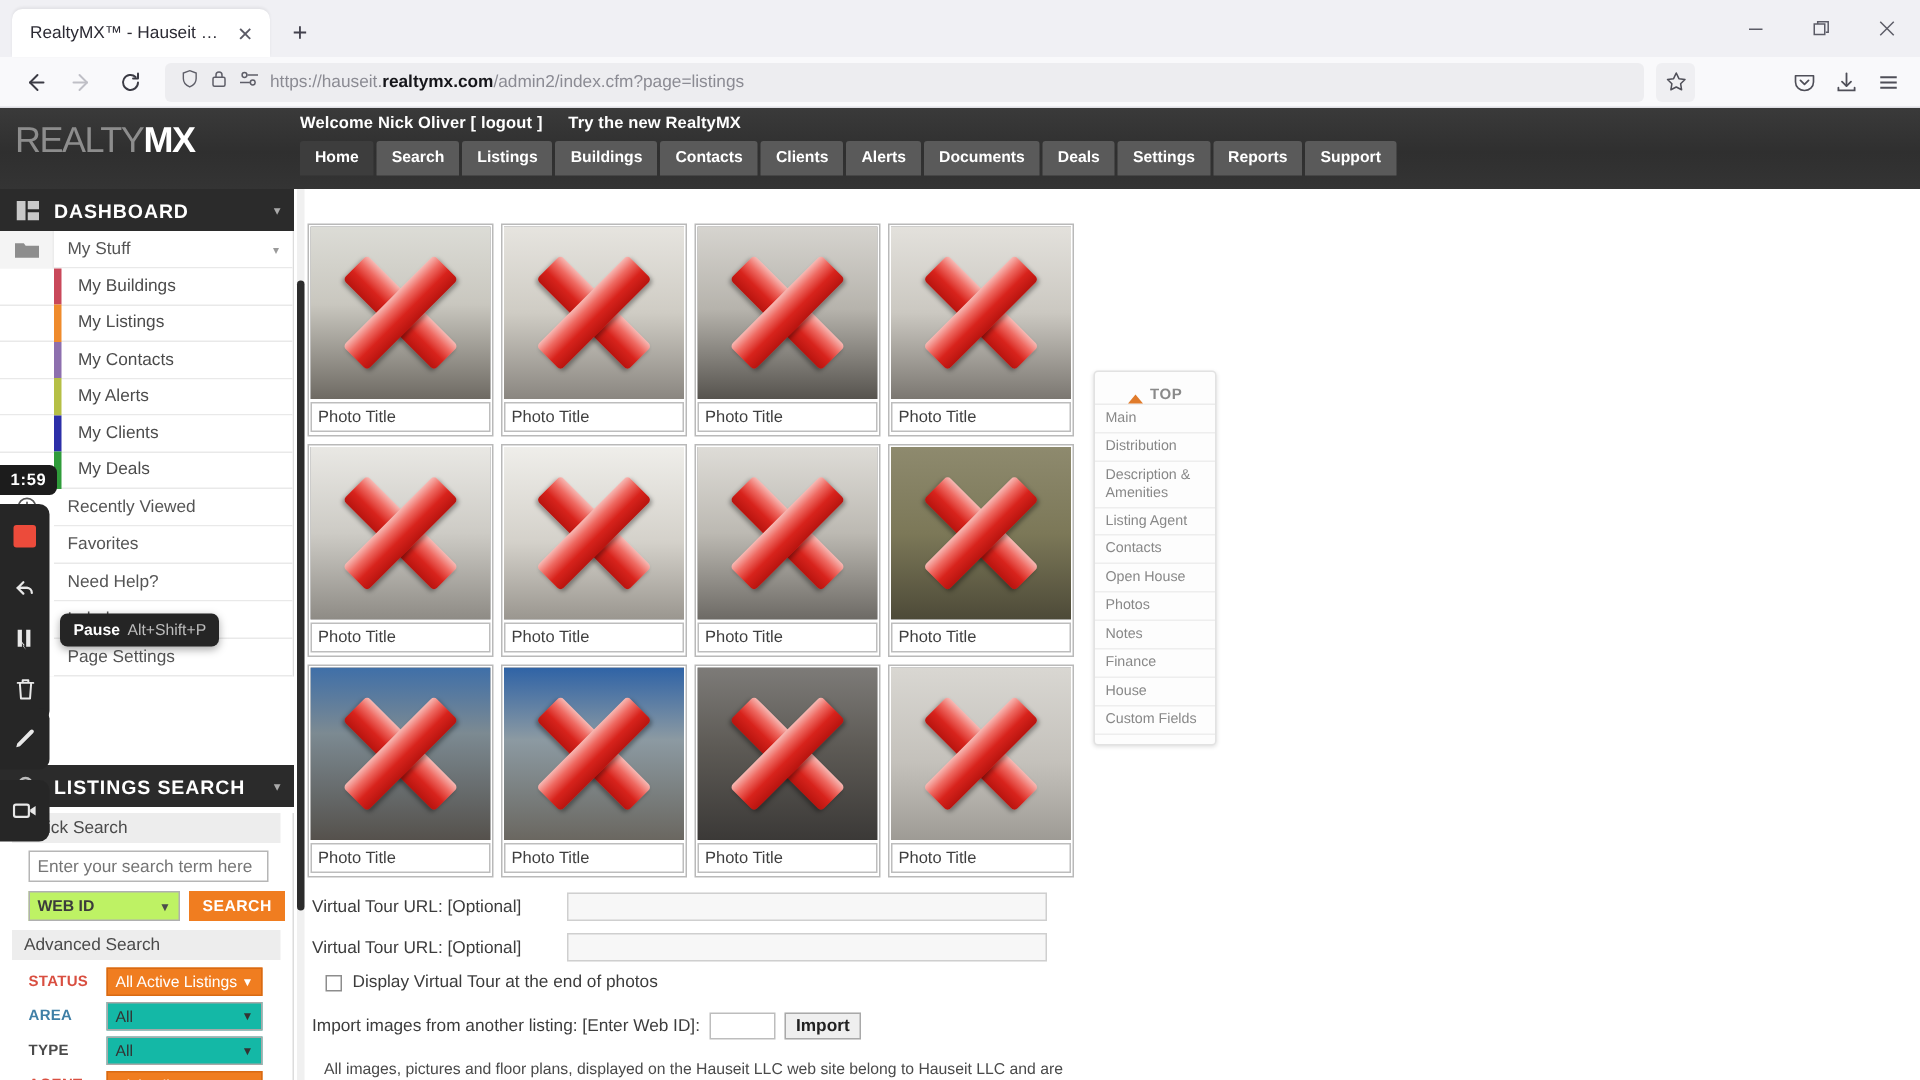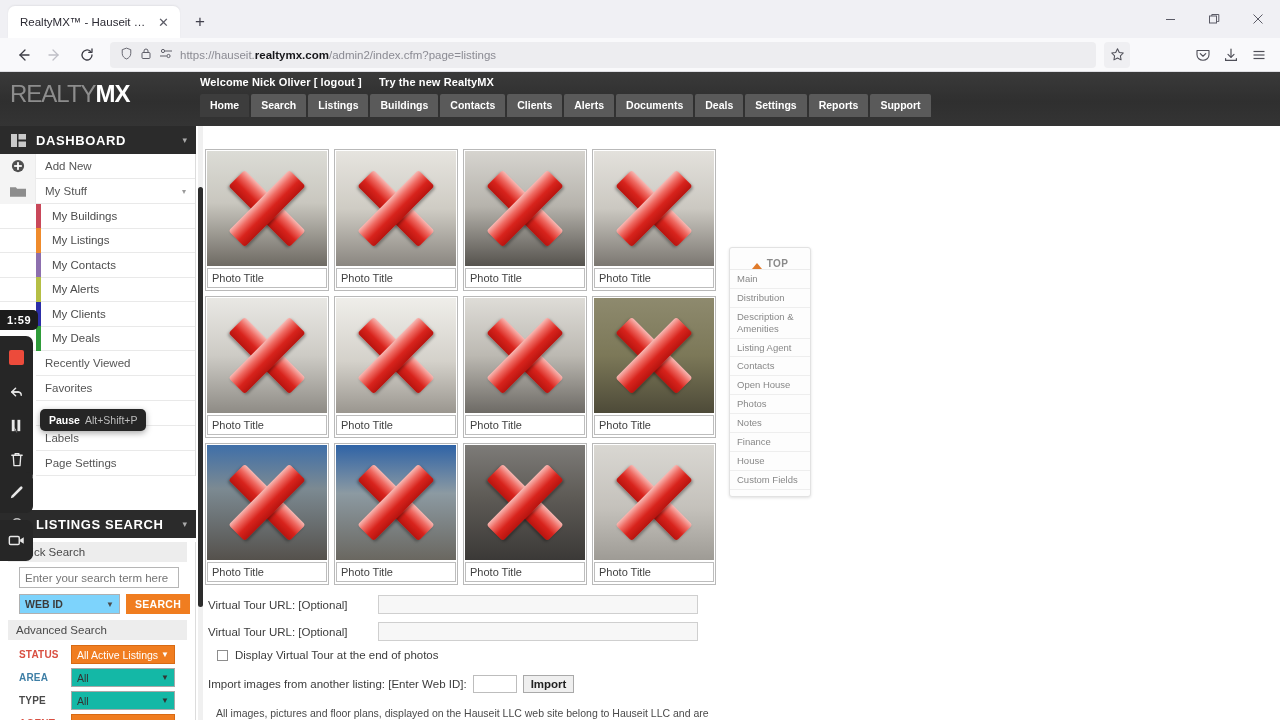--- a/index.html
+++ b/index.html
@@ -131,21 +131,21 @@
     background:#ededed; font-size:11.5px; color:#4a4a4a; padding:4px 8px;
     margin:4px 8px 5px 8px; font-weight:400;
   }
   .qs-input {
     display:block; width:160px; height:21px; margin:0 0 6px 19px;
     border:1px solid #b6b6b6; font-size:11.5px; color:#4a4a4a; padding:0 5px;
     background:#fff; font-family:"Liberation Sans", sans-serif;
   }
   .qs-row { display:flex; gap:6px; margin-left:19px; margin-bottom:6px; }
   .sel {
-    height:20px; border:1px solid #b0b0b0; background:#7dd3fc; font-size:10.5px;
+    height:20px; border:1px solid #b0b0b0; background:#bef264; font-size:10.5px;
     color:#3b3b3b; display:flex; align-items:center; padding:0 5px;
     justify-content:space-between; font-weight:700;
   }
   .sel.wide { width:101px; }
   .sel .cv { font-size:8px; color:#4b4b4b; }
   .btn-search {
     background:#f07d20; color:#fff; font-size:10.5px; font-weight:700;
     padding:0 9px; height:20px; display:flex; align-items:center; letter-spacing:.3px;
   }
   .adv-row { display:flex; align-items:center; margin:0 0 4px 19px; }
@@ -433,31 +433,20 @@
             <rect x="7.5" y="0" width="7.5" height="5.5" fill="#c9c9c9"></rect>
             <rect x="7.5" y="7.5" width="7.5" height="5.5" fill="#c9c9c9"></rect>
           </svg>
       </span>
       <span class="ttl">DASHBOARD</span>
       <span class="car">▾</span>
     </div>
     <div class="menu" id="dash-menu">
         <div class="mrow">
           <span class="ico">
-            <svg width="14" height="14" viewBox="0 0 16 16">
-              <circle cx="8" cy="8" r="7" fill="#4f4f4f"></circle>
-              <rect x="7" y="3.6" width="2" height="8.8" fill="#fff"></rect>
-              <rect x="3.6" y="7" width="8.8" height="2" fill="#fff"></rect>
-            </svg>
-          </span>
-          <span class="lbl">Add New</span>
-          <span class="car"></span>
-        </div>
-        <div class="mrow">
-          <span class="ico">
             <svg width="16" height="13" viewBox="0 0 18 14">
               <path d="M0 2.2h6.6l1.4 1.8H18V13H0z" fill="#8d8d8d"></path>
             </svg>
           </span>
           <span class="lbl">My Stuff</span>
           <span class="car">▾</span>
         </div>
         <div class="mrow sub">
           <span class="stripe" style="background:#c9485a"></span>
           <span class="lbl">My Buildings</span>

